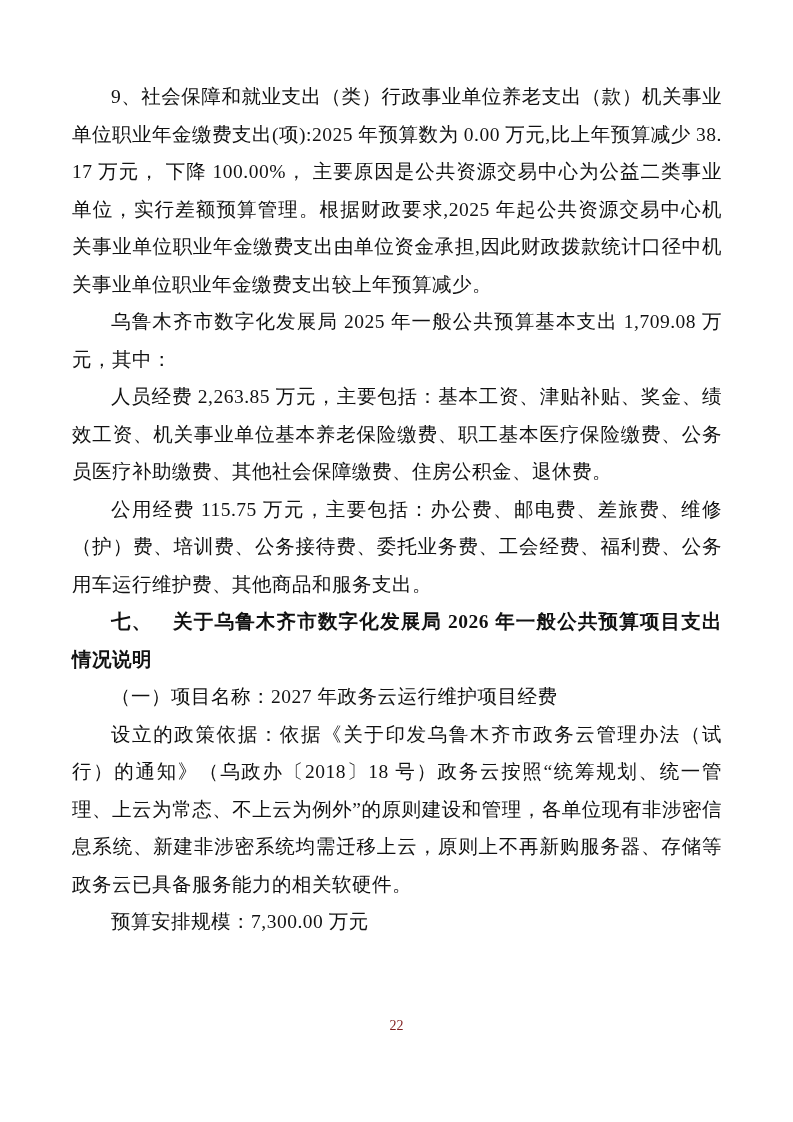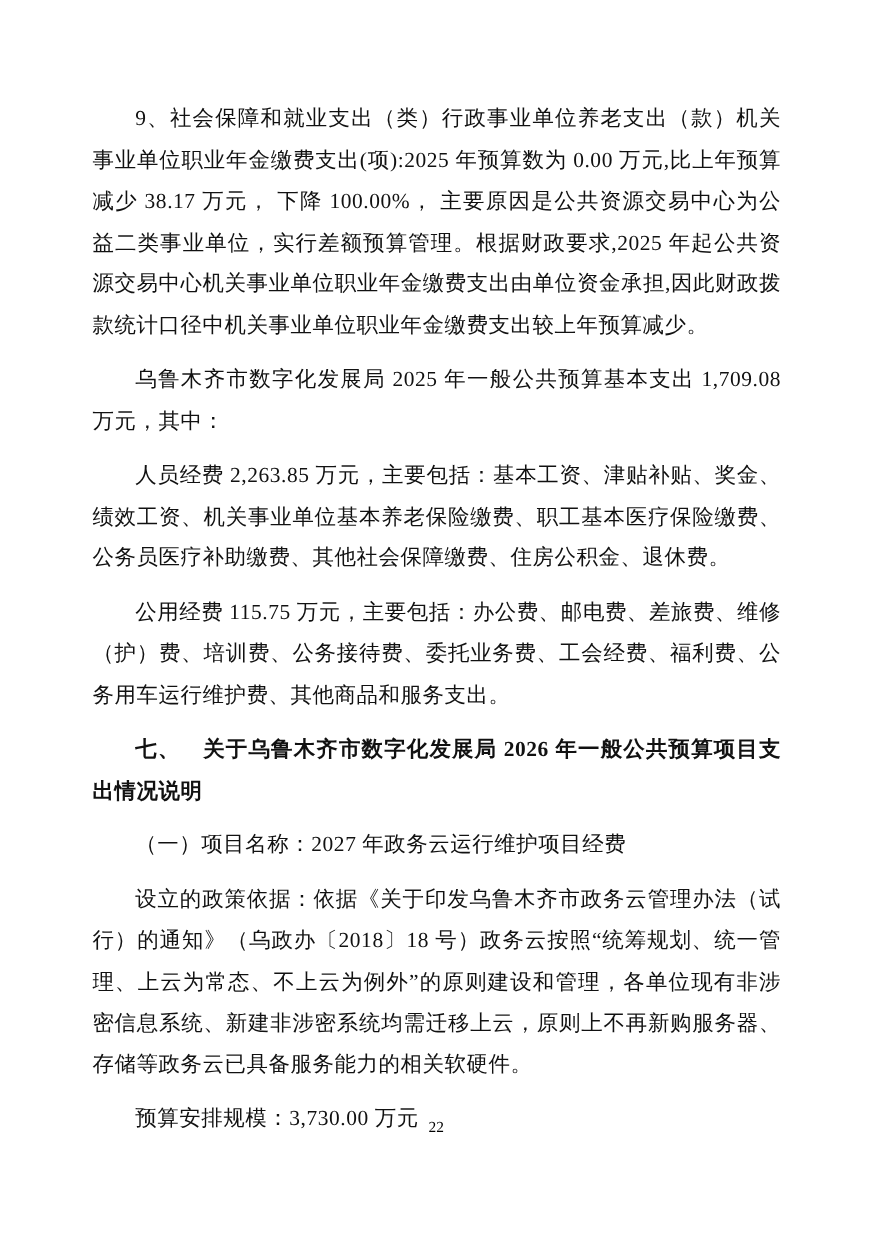--- a/index.html
+++ b/index.html
@@ -17,53 +17,53 @@
     font-family: "Liberation Serif", "DejaVu Serif", serif;
     color: #111111;
   }
   .content {
     position: absolute;
     left: 72px;
     top: 78px;
     width: 650px;
   }
   .content p {
-    margin: 12px;
+    margin: 0;
     padding: 0;
     font-size: 19.5px;
     line-height: 37.5px;
     text-align: justify;
     text-indent: 2em;
     letter-spacing: 0.5px;
     word-break: break-all;
   }
   .content p.heading {
     font-weight: bold;
   }
   .page-footer {
     position: absolute;
     left: 0;
     top: 1016px;
     width: 100%;
     text-align: center;
     font-size: 14px;
     line-height: 20px;
-    color: #000000;
+    color: #7f1d1d;
     font-family: "Liberation Serif", "DejaVu Serif", serif;
   }
 </style>
 </head>
 <body>
 
 <div class="page">
   <div class="content">
     <p class="body">9、社会保障和就业支出（类）行政事业单位养老支出（款）机关事业单位职业年金缴费支出(项):2025 年预算数为 0.00 万元,比上年预算减少 38.17 万元， 下降 100.00%， 主要原因是公共资源交易中心为公益二类事业单位，实行差额预算管理。根据财政要求,2025 年起公共资源交易中心机关事业单位职业年金缴费支出由单位资金承担,因此财政拨款统计口径中机关事业单位职业年金缴费支出较上年预算减少。</p>
     <p class="body">乌鲁木齐市数字化发展局 2025 年一般公共预算基本支出 1,709.08 万元，其中：</p>
     <p class="body">人员经费 2,263.85 万元，主要包括：基本工资、津贴补贴、奖金、绩效工资、机关事业单位基本养老保险缴费、职工基本医疗保险缴费、公务员医疗补助缴费、其他社会保障缴费、住房公积金、退休费。</p>
     <p class="body">公用经费 115.75 万元，主要包括：办公费、邮电费、差旅费、维修（护）费、培训费、公务接待费、委托业务费、工会经费、福利费、公务用车运行维护费、其他商品和服务支出。</p>
     <p class="heading">七、　关于乌鲁木齐市数字化发展局 2026 年一般公共预算项目支出情况说明</p>
     <p class="body">（一）项目名称：2027 年政务云运行维护项目经费</p>
     <p class="body">设立的政策依据：依据《关于印发乌鲁木齐市政务云管理办法（试行）的通知》（乌政办〔2018〕18 号）政务云按照“统筹规划、统一管理、上云为常态、不上云为例外”的原则建设和管理，各单位现有非涉密信息系统、新建非涉密系统均需迁移上云，原则上不再新购服务器、存储等政务云已具备服务能力的相关软硬件。</p>
-    <p class="body">预算安排规模：3,730.00 万元</p>
+    <p class="body">预算安排规模：7,300.00 万元</p>
   </div>
 
   <div class="page-footer">22</div>
 </div>
 
 </body></html>

